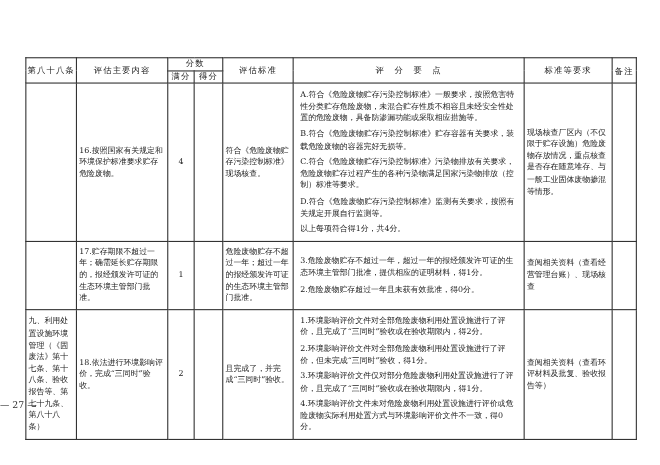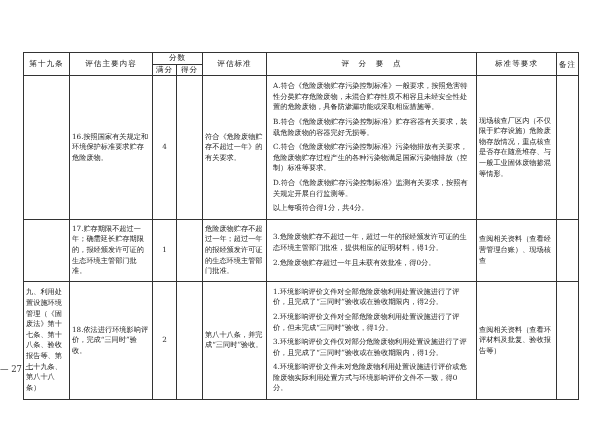--- a/index.html
+++ b/index.html
@@ -30,40 +30,40 @@
     <col style="width:83px">
     <col style="width:24px">
     <col style="width:26px">
     <col style="width:64px">
     <col style="width:210px">
     <col style="width:80px">
     <col style="width:22px">
   </colgroup>
   <thead>
     <tr class="head1">
-      <th rowspan="2">第十九条</th>
+      <th rowspan="2">第八十八条</th>
       <th rowspan="2">评估主要内容</th>
       <th colspan="2">分数</th>
       <th rowspan="2">评估标准</th>
       <th rowspan="2" class="wide-letter">评　分　要　点</th>
       <th rowspan="2">标准等要求</th>
       <th rowspan="2" class="remark-head">备注</th>
     </tr>
     <tr class="head2">
       <th>满分</th>
       <th>得分</th>
     </tr>
   </thead>
   <tbody>
     <tr class="row16">
       <td></td>
       <td>16.按照国家有关规定和环境保护标准要求贮存危险废物。</td>
       <td class="c">4</td>
       <td class="c"></td>
-      <td>符合《危险废物贮存不超过一年》的有关要求。</td>
+      <td>符合《危险废物贮存污染控制标准》现场核查。</td>
       <td class="points">
         <p>A.符合《危险废物贮存污染控制标准》一般要求，按照危害特性分类贮存危险废物，未混合贮存性质不相容且未经安全性处置的危险废物，具备防渗漏功能或采取相应措施等。</p>
         <p>B.符合《危险废物贮存污染控制标准》贮存容器有关要求，装载危险废物的容器完好无损等。</p>
         <p>C.符合《危险废物贮存污染控制标准》污染物排放有关要求，危险废物贮存过程产生的各种污染物满足国家污染物排放（控制）标准等要求。</p>
         <p>D.符合《危险废物贮存污染控制标准》监测有关要求，按照有关规定开展自行监测等。</p>
         <p>以上每项符合得1分，共4分。</p>
       </td>
       <td>现场核查厂区内（不仅限于贮存设施）危险废物存放情况，重点核查是否存在随意堆存、与一般工业固体废物掺混等情形。</td>
       <td></td>
     </tr>
@@ -78,21 +78,21 @@
         <p>2.危险废物贮存超过一年且未获有效批准，得0分。</p>
       </td>
       <td>查阅相关资料（查看经营管理台账）、现场核查</td>
       <td></td>
     </tr>
     <tr class="row18">
       <td>九、利用处置设施环境管理（《固废法》第十七条、第十八条、验收报告等、第七十九条、第八十八条）</td>
       <td>18.依法进行环境影响评价，完成“三同时”验收。</td>
       <td class="c">2</td>
       <td class="c"></td>
-      <td>第八十八条，并完成“三同时”验收。</td>
+      <td>且完成了，并完成“三同时”验收。</td>
       <td class="points">
         <p>1.环境影响评价文件对全部危险废物利用处置设施进行了评价，且完成了“三同时”验收或在验收期限内，得2分。</p>
         <p>2.环境影响评价文件对全部危险废物利用处置设施进行了评价，但未完成“三同时”验收，得1分。</p>
         <p>3.环境影响评价文件仅对部分危险废物利用处置设施进行了评价，且完成了“三同时”验收或在验收期限内，得1分。</p>
         <p>4.环境影响评价文件未对危险废物利用处置设施进行评价或危险废物实际利用处置方式与环境影响评价文件不一致，得0分。</p>
       </td>
       <td>查阅相关资料（查看环评材料及批复、验收报告等）</td>
       <td></td>
     </tr>
   </tbody>

